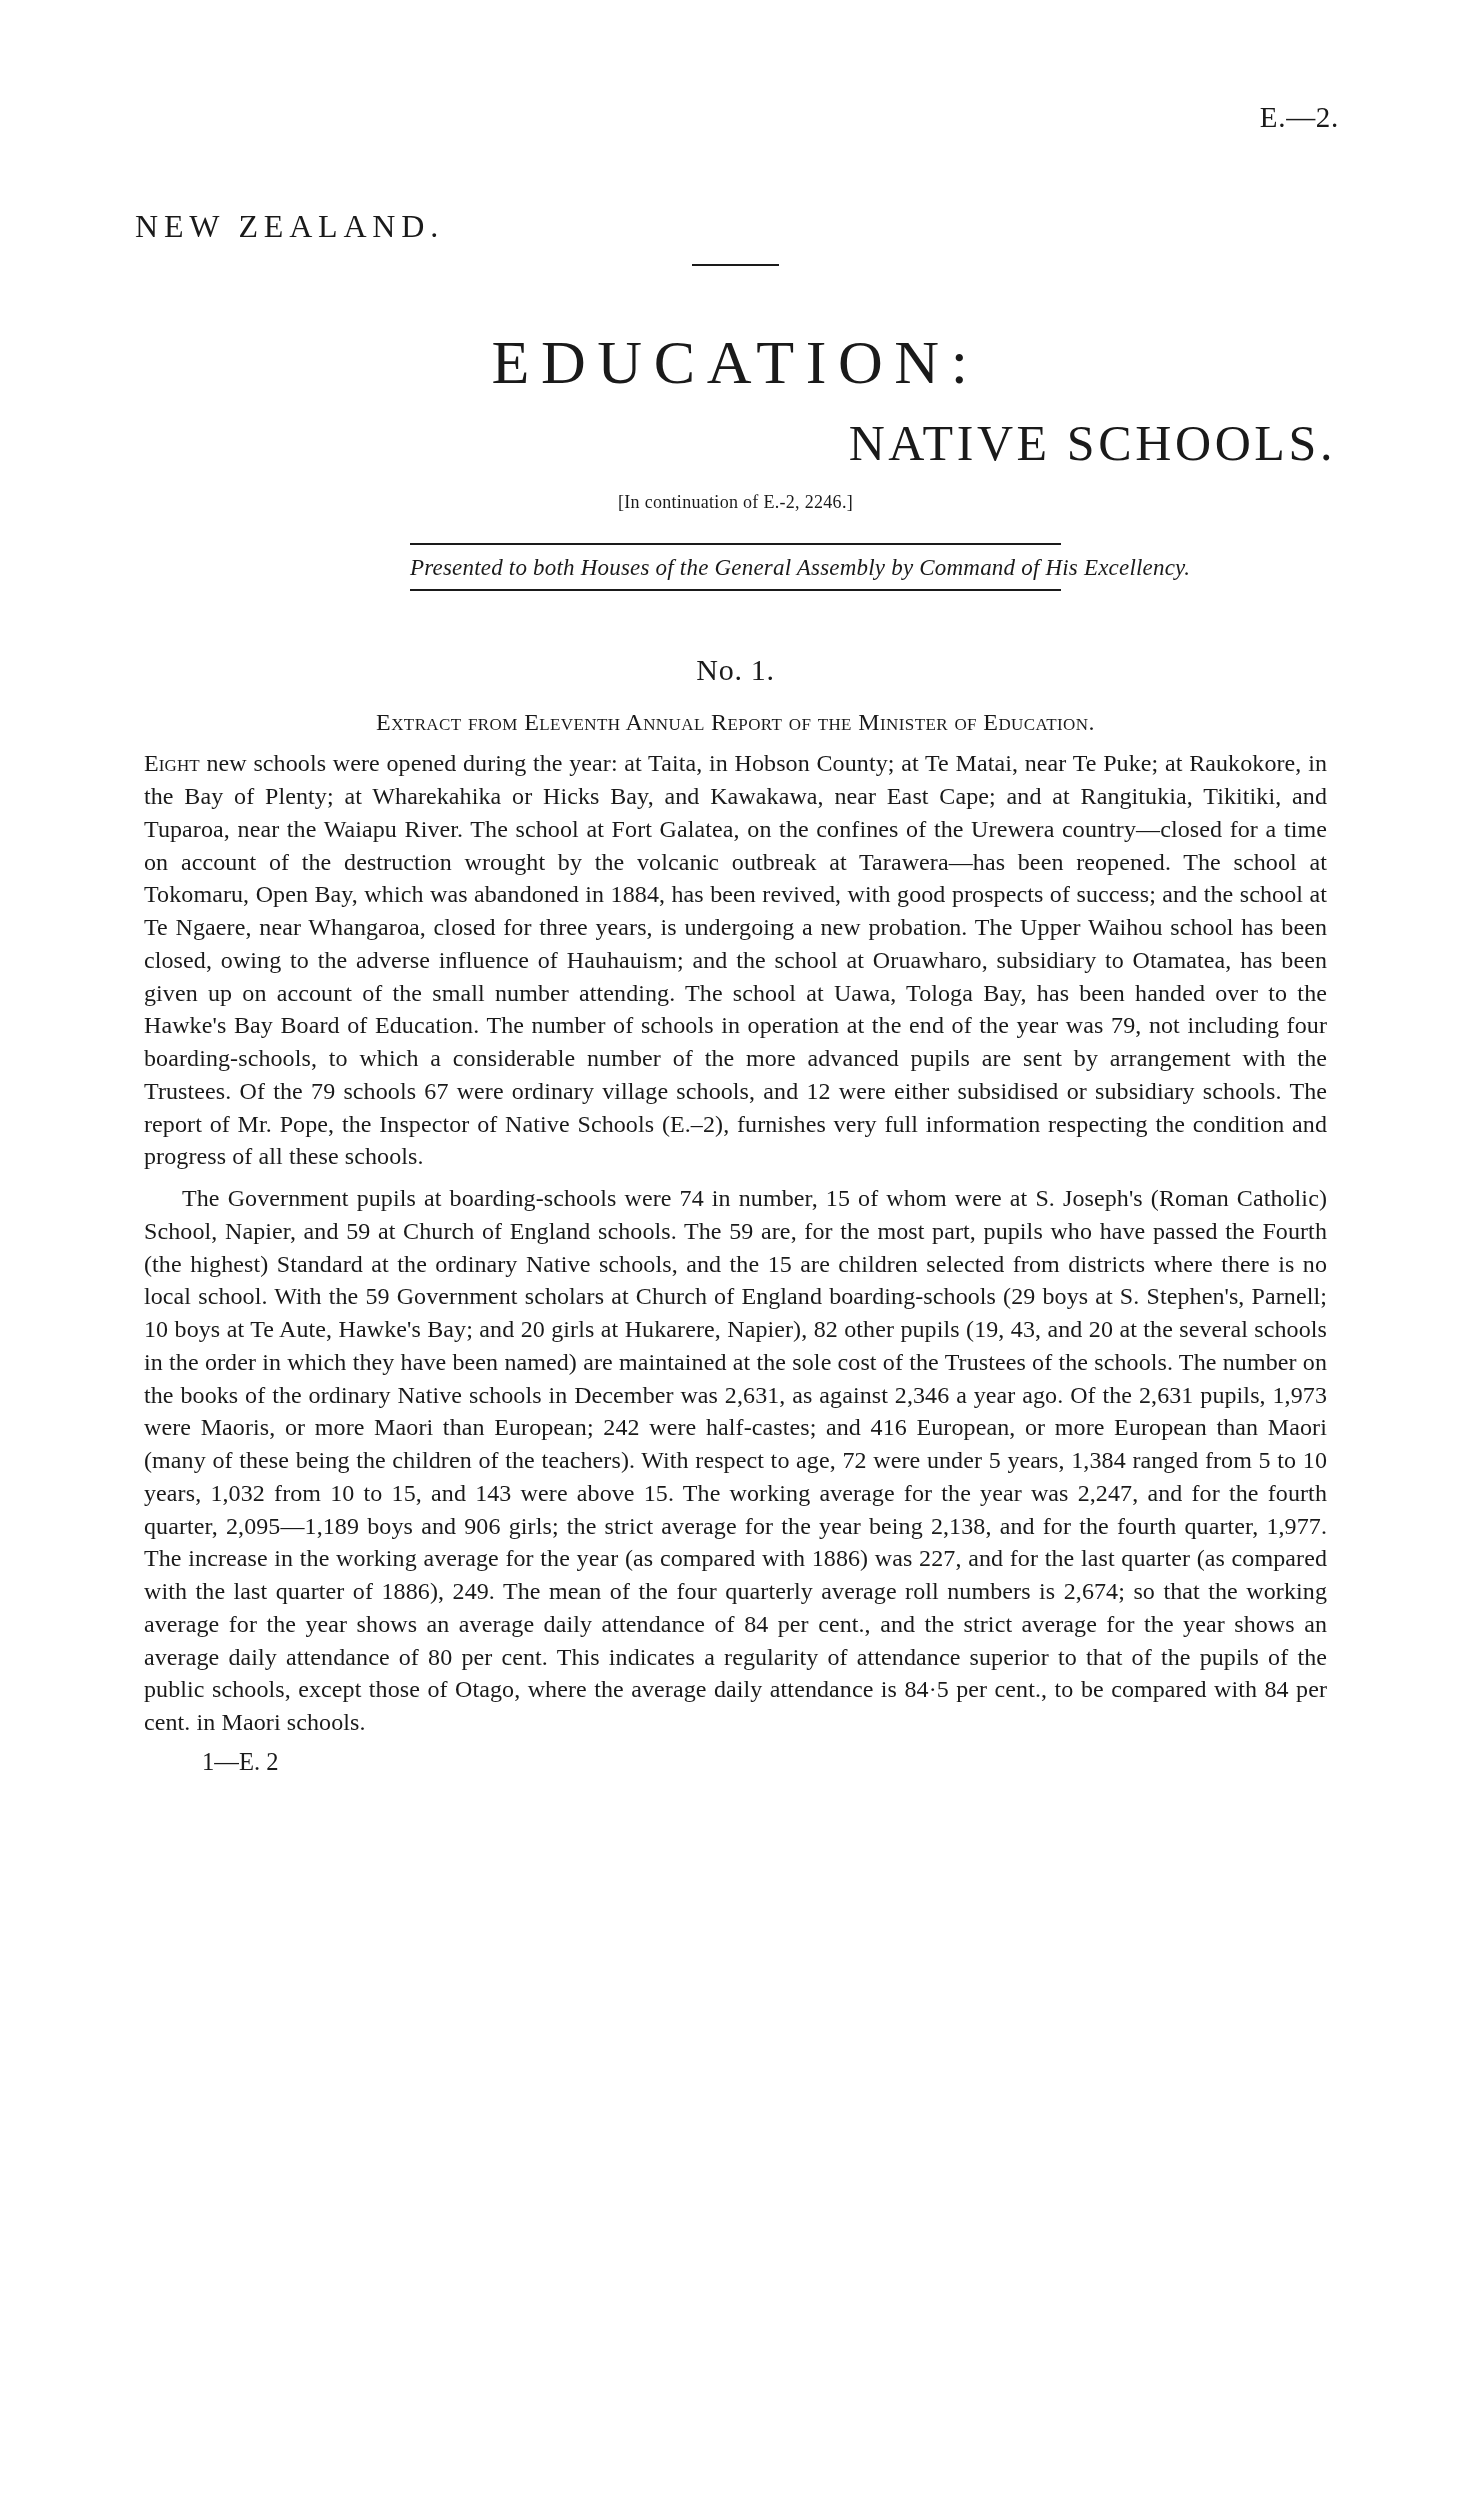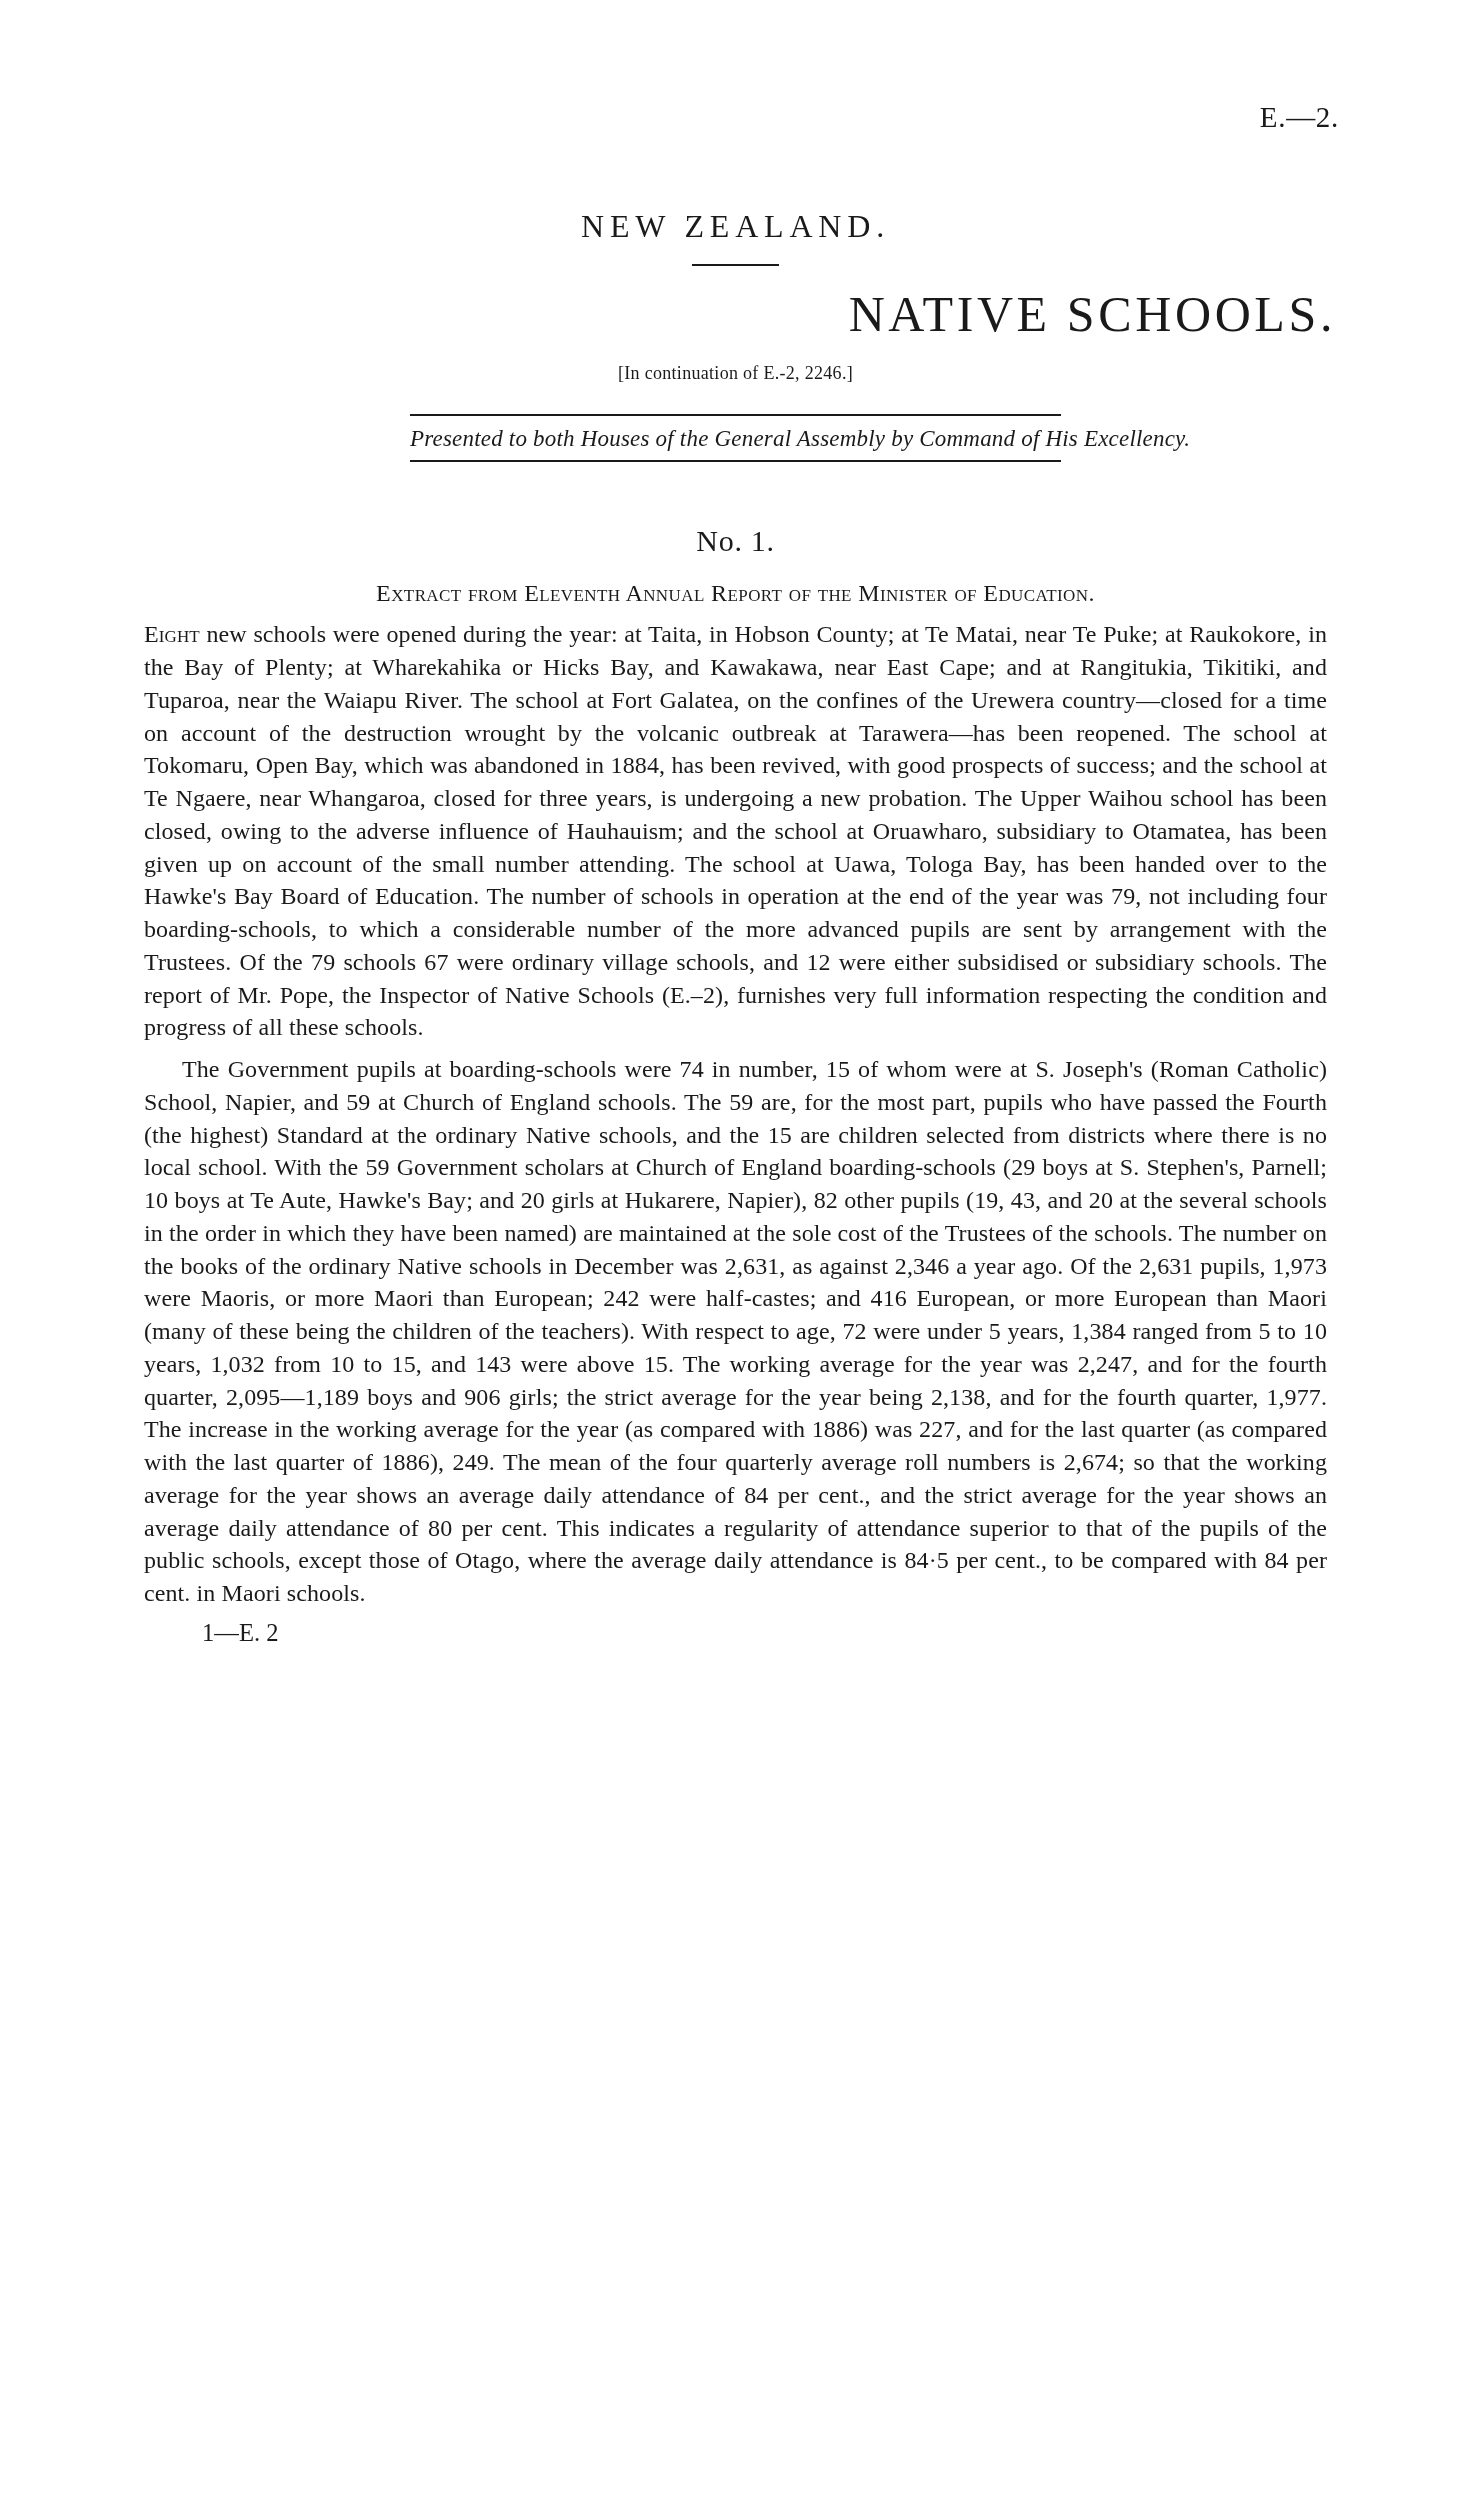--- a/index.html
+++ b/index.html
@@ -35,21 +35,21 @@
     left: 135px;
     top: 195px;
     width: 1201px;
   }
   .year {
     text-align: center;
     font-size: 24.6px;
     letter-spacing: 0.4px;
   }
   .country {
-    text-align: center;
+    text-align: left;
     font-size: 32px;
     letter-spacing: 5.8px;
     margin-top: 13px;
   }
   .rule-short {
     width: 87px;
     height: 2.2px;
     background: #1a1a1a;
     margin: 19px auto 0 auto;
   }
@@ -134,20 +134,21 @@
 
 <div class="page">
 
   <div class="page-code">E.—2.</div>
 
   <div class="content">
 
     <div class="country">NEW  ZEALAND.</div>
     <div class="rule-short"></div>
 
+    <div class="title-main">EDUCATION:</div>
     <div class="title-sub">NATIVE  SCHOOLS.</div>
     <div class="continuation">[In continuation of E.-2, 2246.]</div>
 
     <div class="presented-block">
       <div class="presented-rule"></div>
       <div class="presented-text">Presented to both Houses of the General Assembly by Command of His Excellency.</div>
       <div class="presented-rule"></div>
     </div>
 
     <div class="section-no">No. 1.</div>

